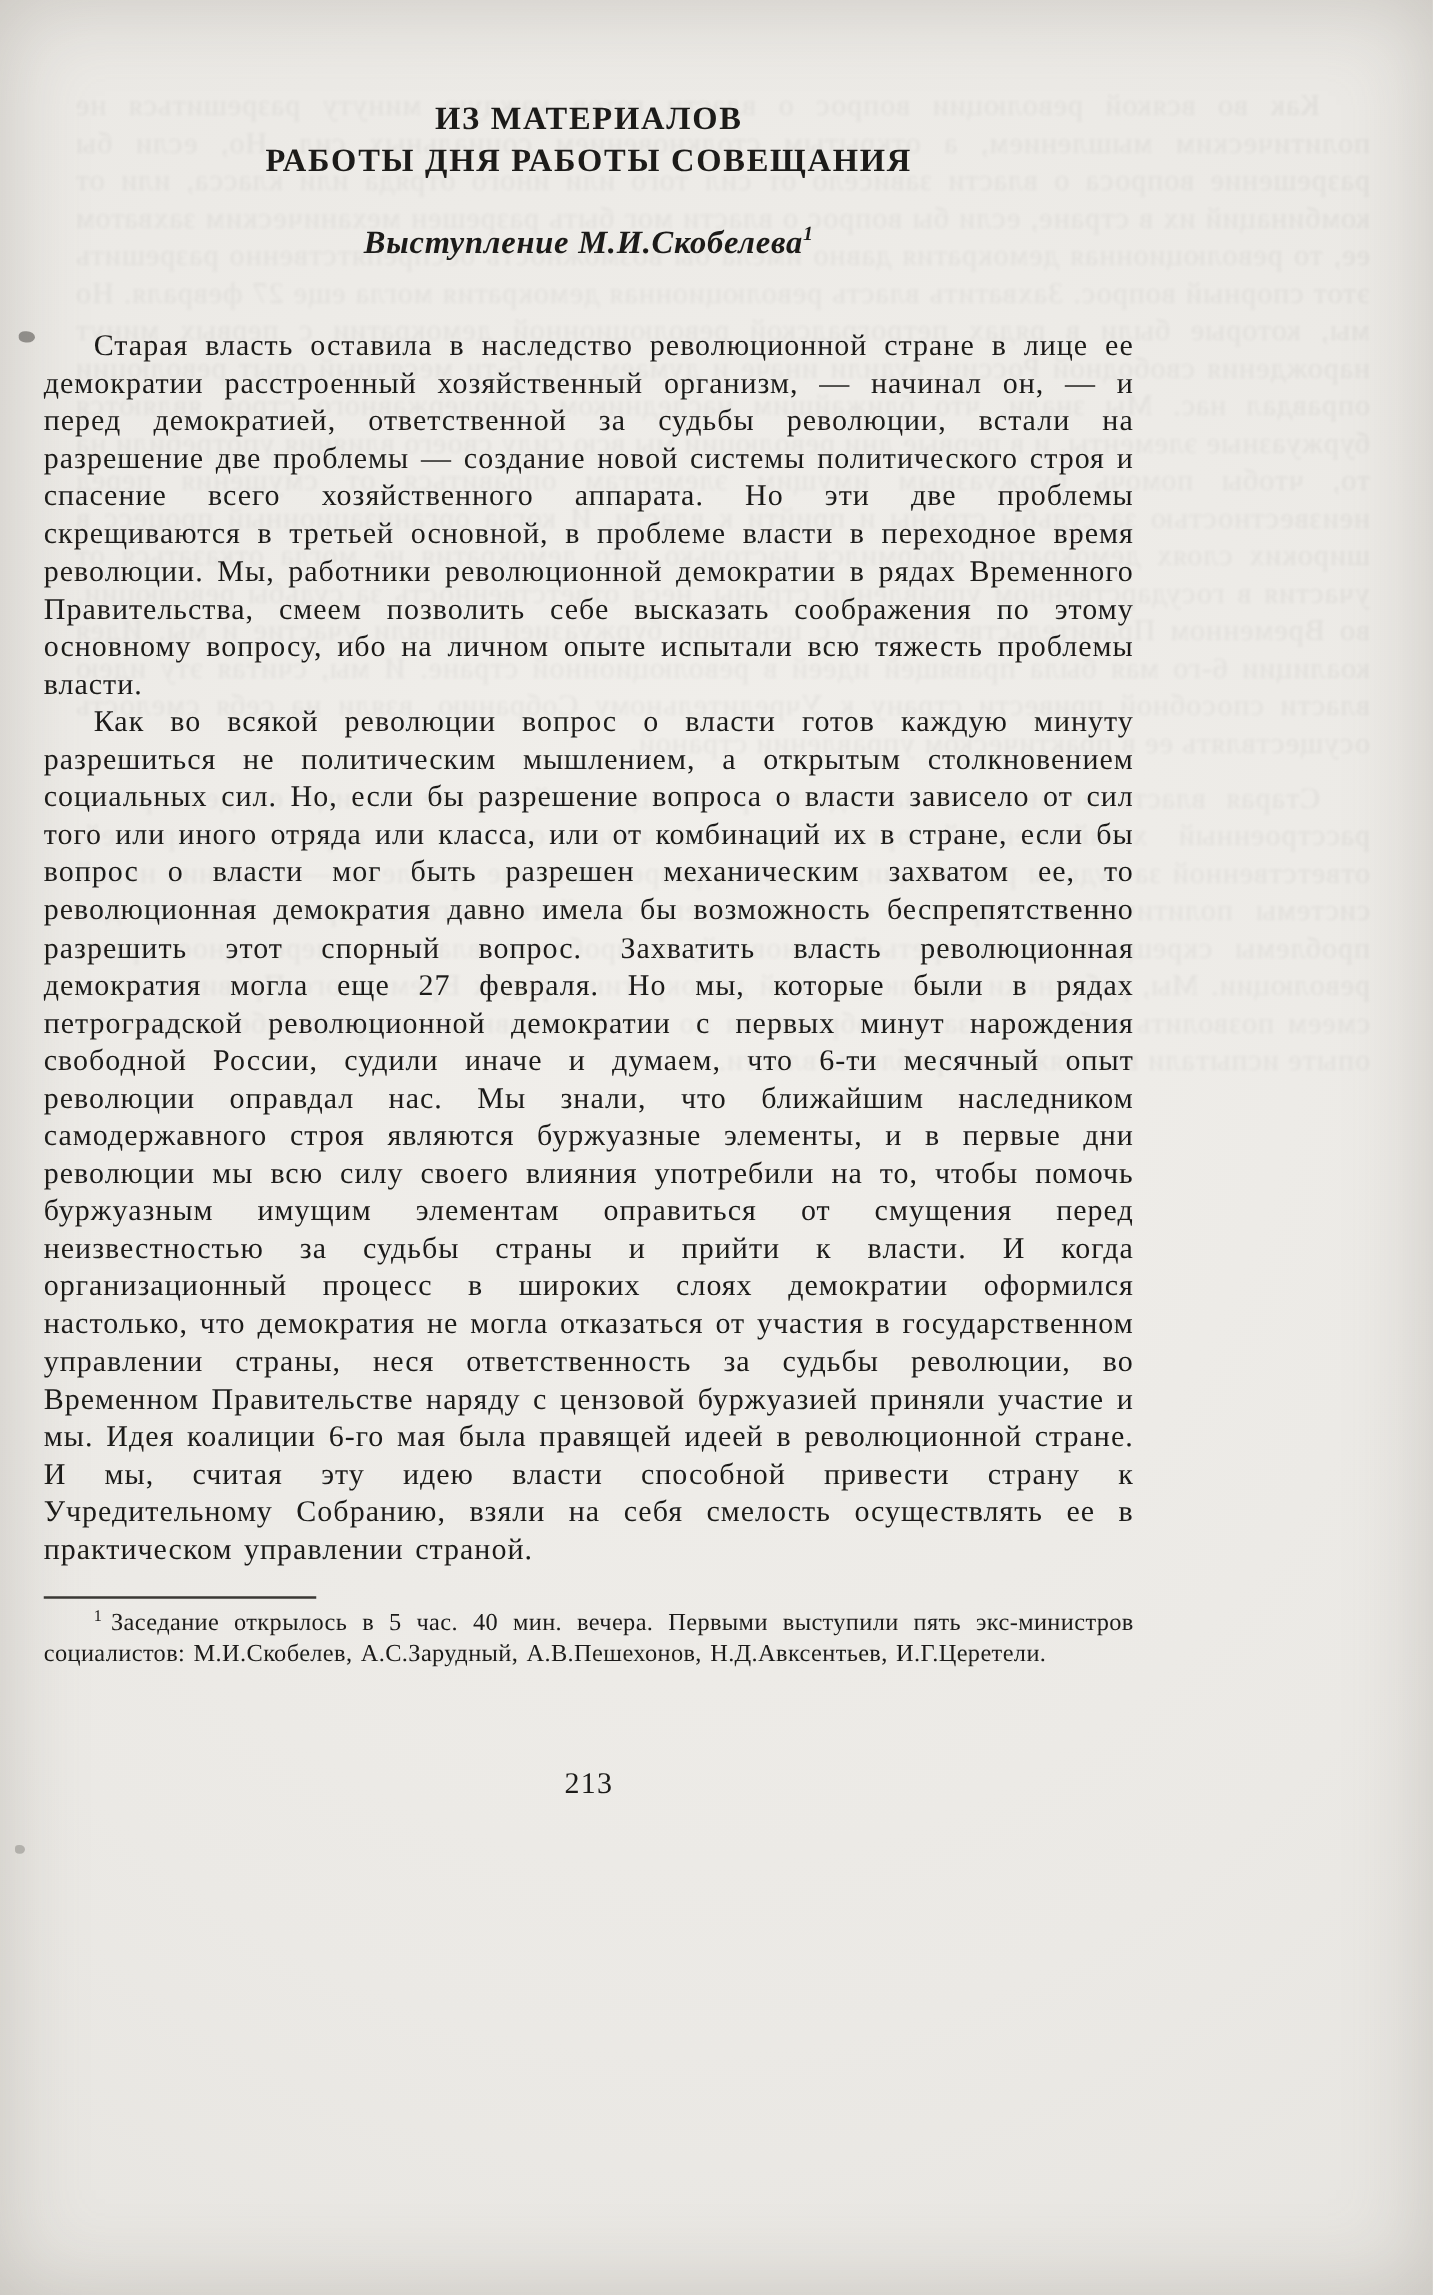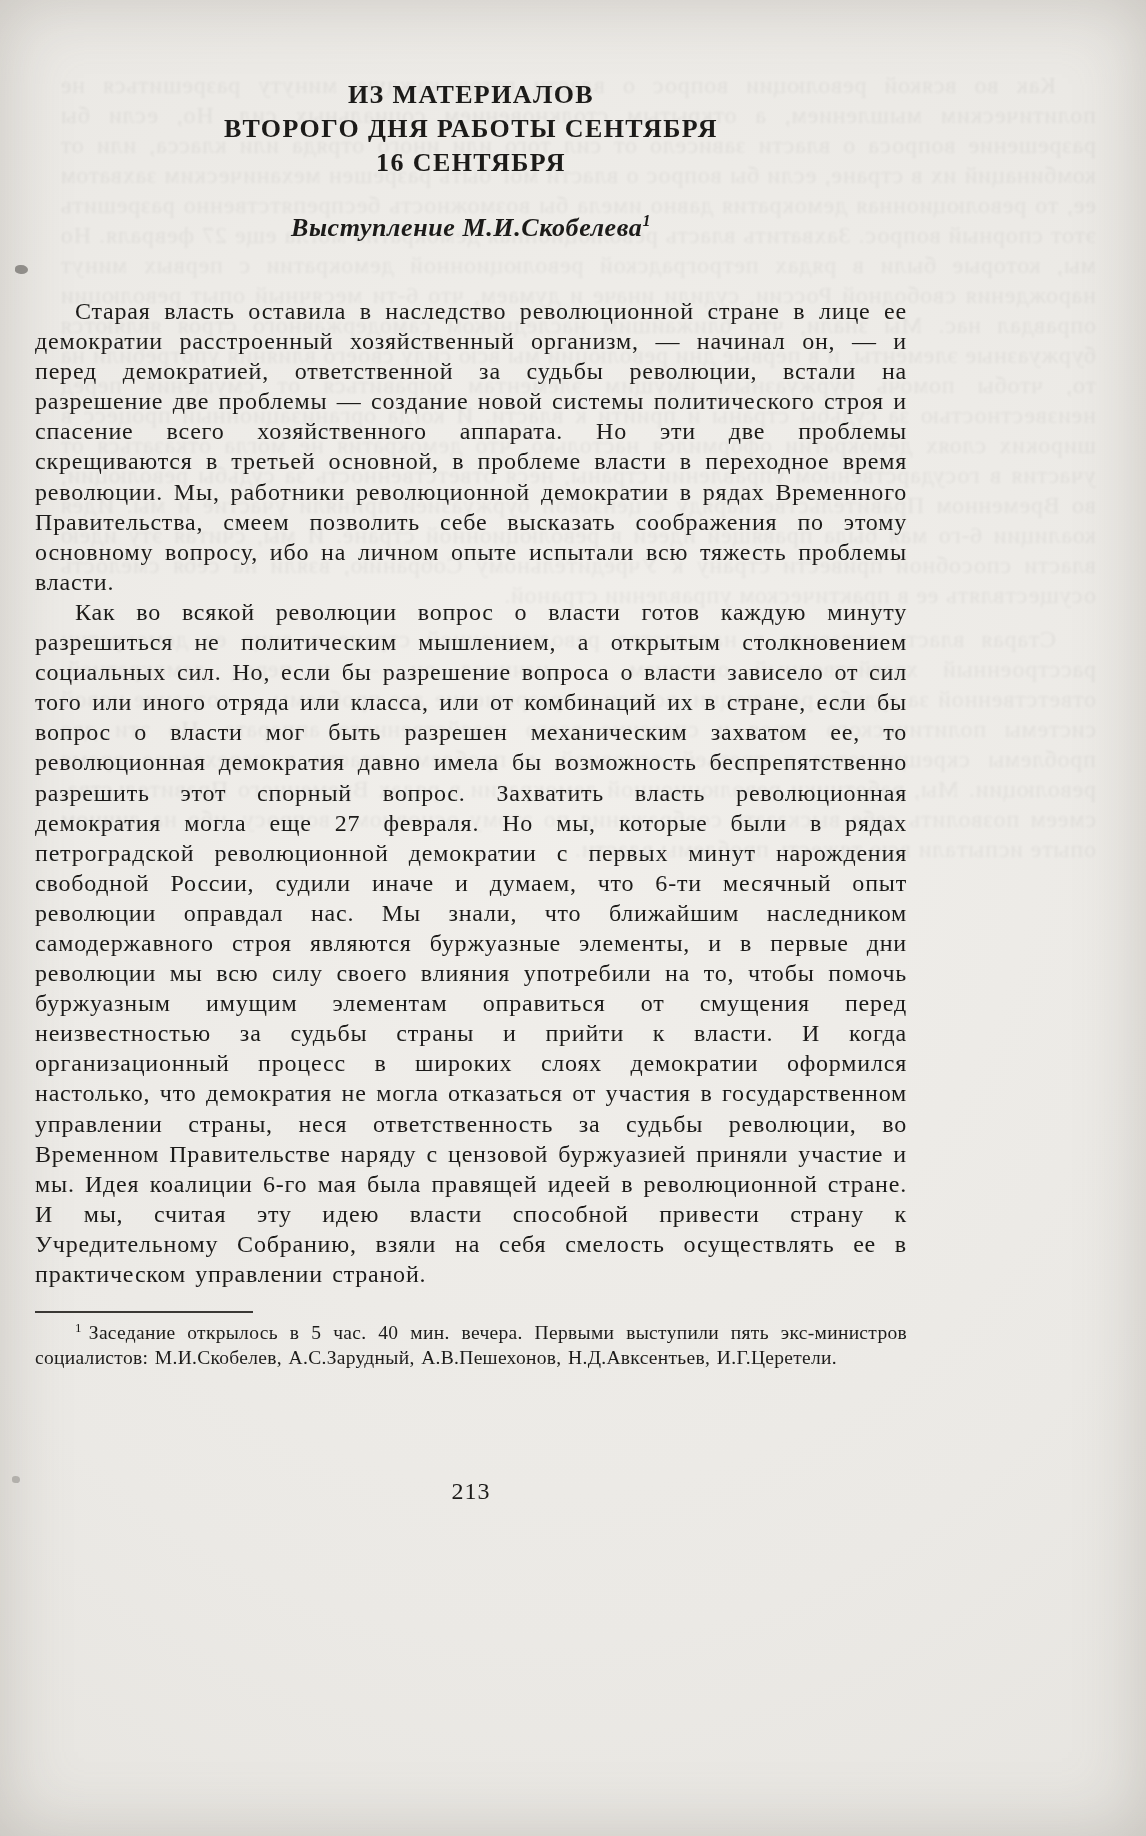--- a/index.html
+++ b/index.html
@@ -106,21 +106,21 @@
     word-spacing: 1.5px;
   }
   .fn-mark-small {
     font-size: 13px;
     vertical-align: super;
     line-height: 0;
     margin-right: 7px;
   }
 
   .page-number {
-    margin-top: 108px;
+    margin-top: 78px;
     text-align: center;
     font-size: 24px;
     letter-spacing: 1px;
   }
 </style>
 </head>
 <body>
 
 <div class="page">
 
@@ -129,22 +129,21 @@
     <p class="bleed-p">Старая власть оставила в наследство революционной стране в лице ее демократии расстроенный хозяйственный организм, — начинал он, — и перед демократией, ответственной за судьбы революции, встали на разрешение две проблемы — создание новой системы политического строя и спасение всего хозяйственного аппарата. Но эти две проблемы скрещиваются в третьей основной, в проблеме власти в переходное время революции. Мы, работники революционной демократии в рядах Временного Правительства, смеем позволить себе высказать соображения по этому основному вопросу, ибо на личном опыте испытали всю тяжесть проблемы власти.</p>
   </div>
 
   <div class="speck speck-1"></div>
   <div class="speck speck-2"></div>
 
   <div class="content">
 
     <div class="doc-title">
       <div class="doc-title-line">ИЗ МАТЕРИАЛОВ</div>
-      <div class="doc-title-line">ВТОРОГО ДНЯ РАБОТЫ СЕНТЯБРЯ</div>
-      <div class="doc-title-line">16 СЕНТЯБРЯ</div>
+      <div class="doc-title-line">РАБОТЫ ДНЯ РАБОТЫ СОВЕЩАНИЯ</div>
     </div>
 
     <div class="speech-title">
       <span>Выступление М.И.Скобелева</span><sup class="fn-mark">1</sup>
     </div>
 
     <div class="body-text">
       <p class="para">Старая власть оставила в наследство революционной стране в лице ее демократии расстроенный хозяйственный организм, — начинал он, — и перед демократией, ответственной за судьбы революции, встали на разрешение две проблемы — создание новой системы политического строя и спасение всего хозяйственного аппарата. Но эти две проблемы скрещиваются в третьей основной, в проблеме власти в переходное время революции. Мы, работники революционной демократии в рядах Временного Правительства, смеем позволить себе высказать соображения по этому основному вопросу, ибо на личном опыте испытали всю тяжесть проблемы власти.</p>
       <p class="para">Как во всякой революции вопрос о власти готов каждую минуту разрешиться не политическим мышлением, а открытым столкновением социальных сил. Но, если бы разрешение вопроса о власти зависело от сил того или иного отряда или класса, или от комбинаций их в стране, если бы вопрос о власти мог быть разрешен механическим захватом ее, то революционная демократия давно имела бы возможность беспрепятственно разрешить этот спорный вопрос. Захватить власть революционная демократия могла еще 27 февраля. Но мы, которые были в рядах петроградской революционной демократии с первых минут нарождения свободной России, судили иначе и думаем, что 6-ти месячный опыт революции оправдал нас. Мы знали, что ближайшим наследником самодержавного строя являются буржуазные элементы, и в первые дни революции мы всю силу своего влияния употребили на то, чтобы помочь буржуазным имущим элементам оправиться от смущения перед неизвестностью за судьбы страны и прийти к власти. И когда организационный процесс в широких слоях демократии оформился настолько, что демократия не могла отказаться от участия в государственном управлении страны, неся ответственность за судьбы революции, во Временном Правительстве наряду с цензовой буржуазией приняли участие и мы. Идея коалиции 6-го мая была правящей идеей в революционной стране. И мы, считая эту идею власти способной привести страну к Учредительному Собранию, взяли на себя смелость осуществлять ее в практическом управлении страной.</p>
     </div>

